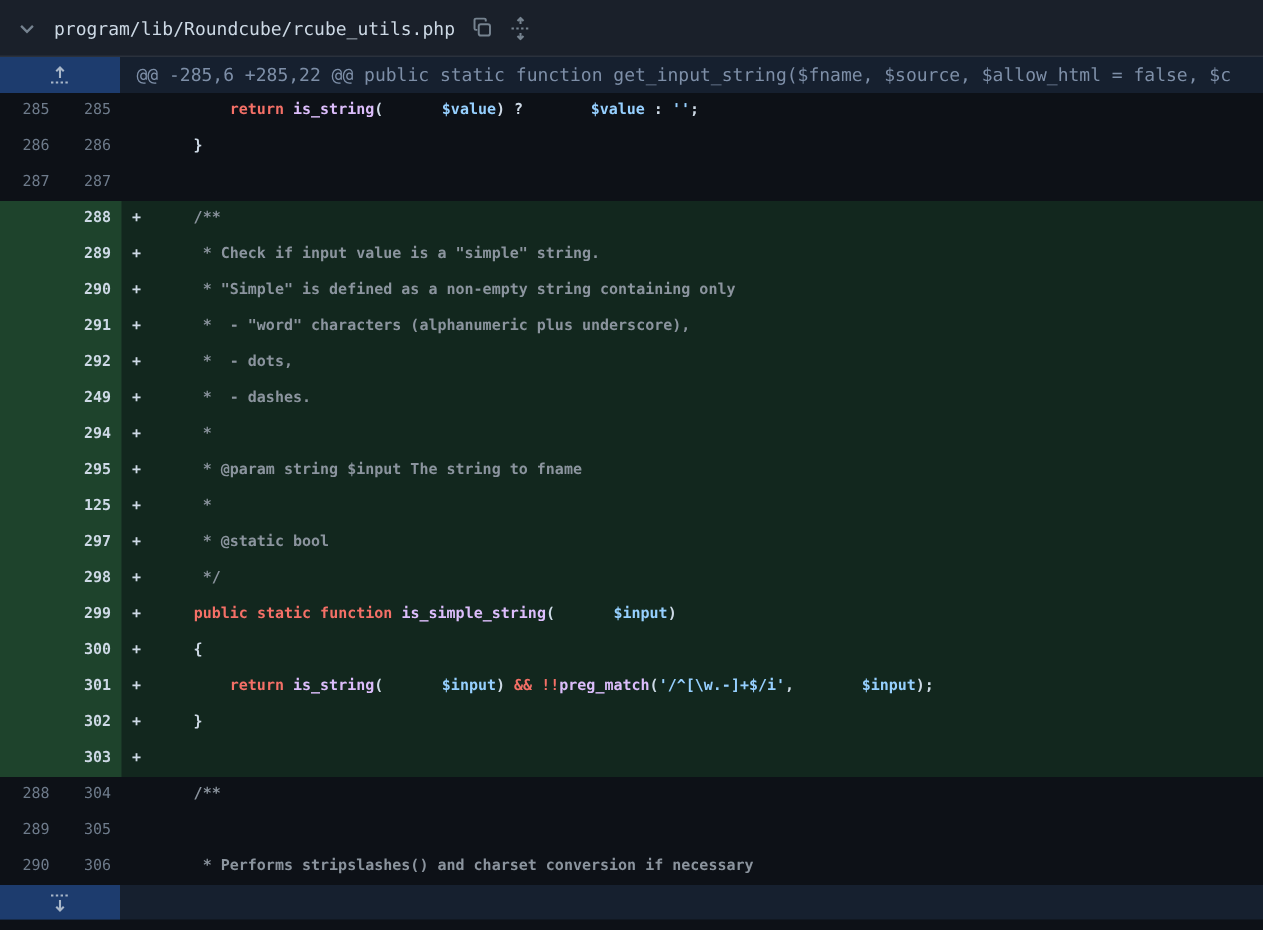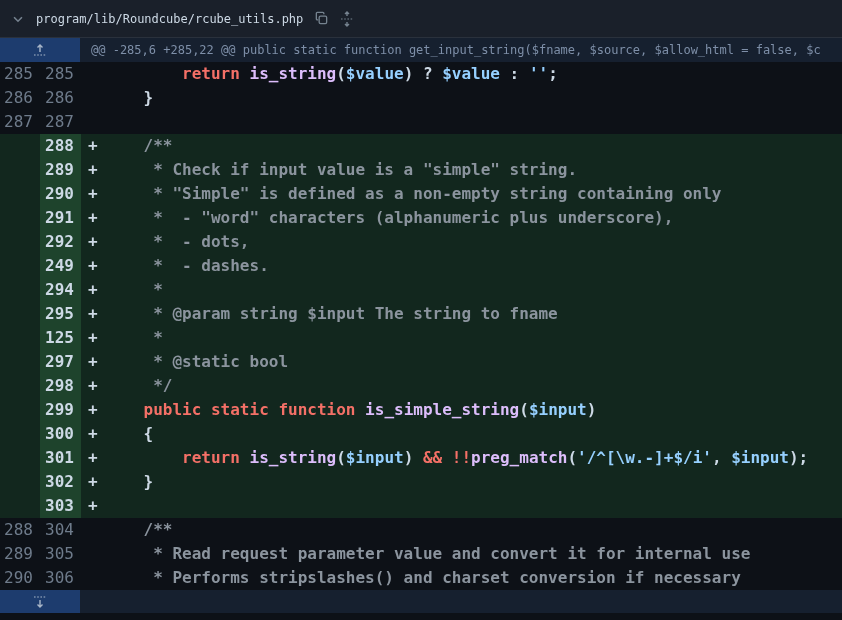--- a/index.html
+++ b/index.html
@@ -45,42 +45,42 @@
   .hunk-text {
     flex:1; line-height:24px; font-size:12px;
     color: var(--hunk-text-color, #7e8fa8);
     white-space:pre; overflow:hidden;
     padding-left:11px;
   }
 
   
   .row {
     display:flex; height:24px; line-height:24px;
-    font-size:16px; font-weight:600; white-space:pre;align-items:flex-end;
+    font-size:10px; font-weight:600; white-space:pre;
   }
   .ln {
     flex:none; width:40px; text-align:right; padding-right:7px;
     color: var(--context-line-number, #6e7b8b);
     font-weight:normal;
   }
   .ln.new { width:41px; }
   .marker {
     flex:none; width:24px; padding-left:7px;
     color: var(--marker-color, #cdd9e5);
   }
   .code { flex:1; overflow:hidden; color: var(--code-default, #cdd9e5); }
   .row.add { background: var(--added-line-bg, #12271e); }
   .row.add .ln {
     background: var(--added-gutter-bg, #1e432c);
     color: var(--added-line-number, #cdd9e5);
     font-weight:bold;
   }
   .tk-k { color: var(--code-keyword, #f47067); }
   .tk-f { color: var(--code-function, #dcbdfb); }
-  .tk-v { color: var(--code-variable, #96d0ff); }
+  .tk-v { color: var(--code-variable, #96d0ff); margin-left: 39px; }
   .tk-s { color: var(--code-string, #96d0ff); }
   .tk-c { color: var(--code-comment, #8b949e); }
   .tk-p { color: var(--code-default, #cdd9e5); }
 
   
   .bottom-row {
     height:23px; display:flex;
     background: var(--hunk-band-bg, #16202f);
   }
   .bottom-row .expander-btn { height:100%; }
@@ -144,21 +144,21 @@
       <div class="row add"><span class="ln old"></span><span class="ln new">295</span><span class="marker">+</span><span class="code"><span class="tk-c">     * @param string $input The string to fname</span></span></div>
       <div class="row add"><span class="ln old"></span><span class="ln new">125</span><span class="marker">+</span><span class="code"><span class="tk-c">     *</span></span></div>
       <div class="row add"><span class="ln old"></span><span class="ln new">297</span><span class="marker">+</span><span class="code"><span class="tk-c">     * @static bool</span></span></div>
       <div class="row add"><span class="ln old"></span><span class="ln new">298</span><span class="marker">+</span><span class="code"><span class="tk-c">     */</span></span></div>
       <div class="row add"><span class="ln old"></span><span class="ln new">299</span><span class="marker">+</span><span class="code"><span class="tk-p">    </span><span class="tk-k">public</span><span class="tk-p"> </span><span class="tk-k">static</span><span class="tk-p"> </span><span class="tk-k">function</span><span class="tk-p"> </span><span class="tk-f">is_simple_string</span><span class="tk-p">(</span><span class="tk-v">$input</span><span class="tk-p">)</span></span></div>
       <div class="row add"><span class="ln old"></span><span class="ln new">300</span><span class="marker">+</span><span class="code"><span class="tk-p">    {</span></span></div>
       <div class="row add"><span class="ln old"></span><span class="ln new">301</span><span class="marker">+</span><span class="code"><span class="tk-p">        </span><span class="tk-k">return</span><span class="tk-p"> </span><span class="tk-f">is_string</span><span class="tk-p">(</span><span class="tk-v">$input</span><span class="tk-p">) </span><span class="tk-k">&amp;&amp;</span><span class="tk-p"> </span><span class="tk-k">!!</span><span class="tk-f">preg_match</span><span class="tk-p">(</span><span class="tk-s">'/^[\w.-]+$/i'</span><span class="tk-p">, </span><span class="tk-v">$input</span><span class="tk-p">);</span></span></div>
       <div class="row add"><span class="ln old"></span><span class="ln new">302</span><span class="marker">+</span><span class="code"><span class="tk-p">    }</span></span></div>
       <div class="row add"><span class="ln old"></span><span class="ln new">303</span><span class="marker">+</span><span class="code"></span></div>
       <div class="row context"><span class="ln old">288</span><span class="ln new">304</span><span class="marker"></span><span class="code"><span class="tk-c">    /**</span></span></div>
-      <div class="row context"><span class="ln old">289</span><span class="ln new">305</span><span class="marker"></span><span class="code"><span class="tk-c">     * Read request parameter value and convert it for internal use</span></span></div>
+      <div class="row context"><span class="ln old">289</span><span class="ln new">305</span><span class="marker"></span></div>
       <div class="row context"><span class="ln old">290</span><span class="ln new">306</span><span class="marker"></span><span class="code"><span class="tk-c">     * Performs stripslashes() and charset conversion if necessary</span></span></div>
     </div>
 
   <div class="bottom-row">
     <button class="expander-btn">
       <span style="display:flex">
         <svg width="16" height="14" viewBox="0 0 16 14" fill="none" stroke="currentColor" stroke-width="1.4">
             <path d="M8 5v7M5.5 9.5L8 12l2.5-2.5"></path>
             <path d="M2 2h1.6M5.2 2h1.6M8.4 2h1.6M11.6 2h1.6" stroke-width="1.2"></path>
           </svg>

